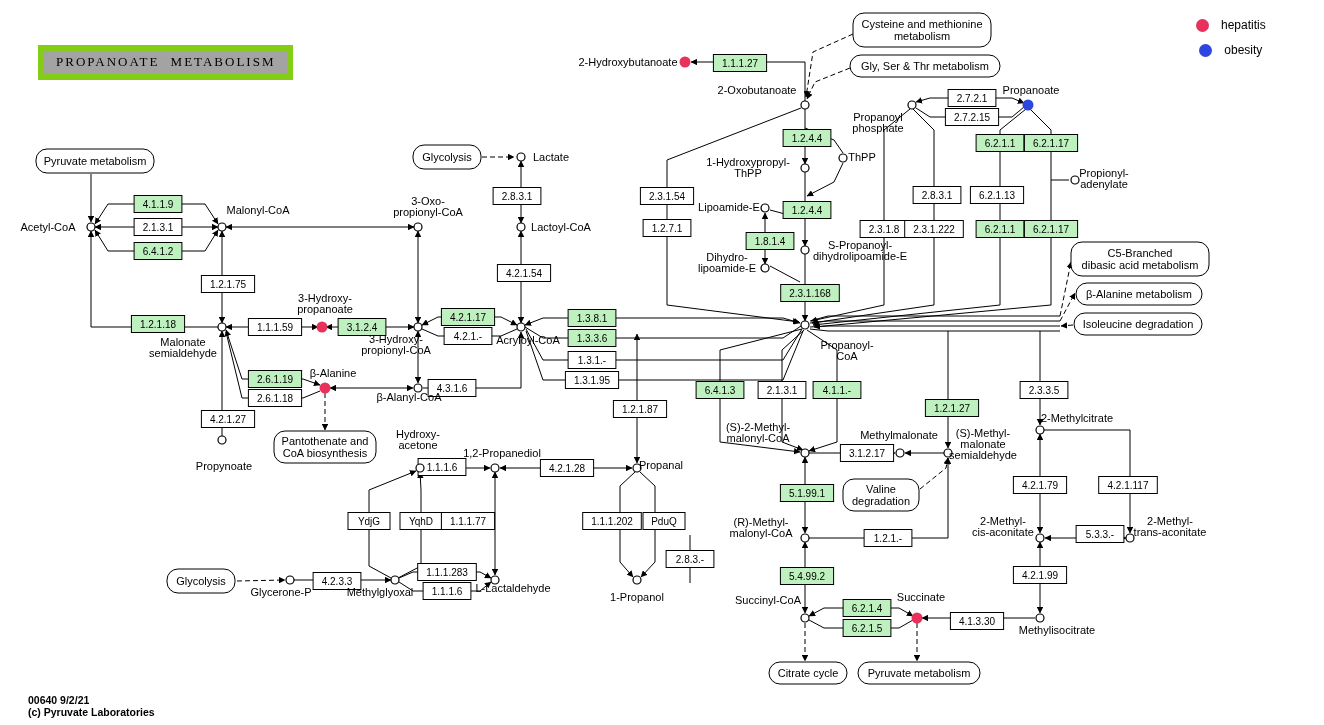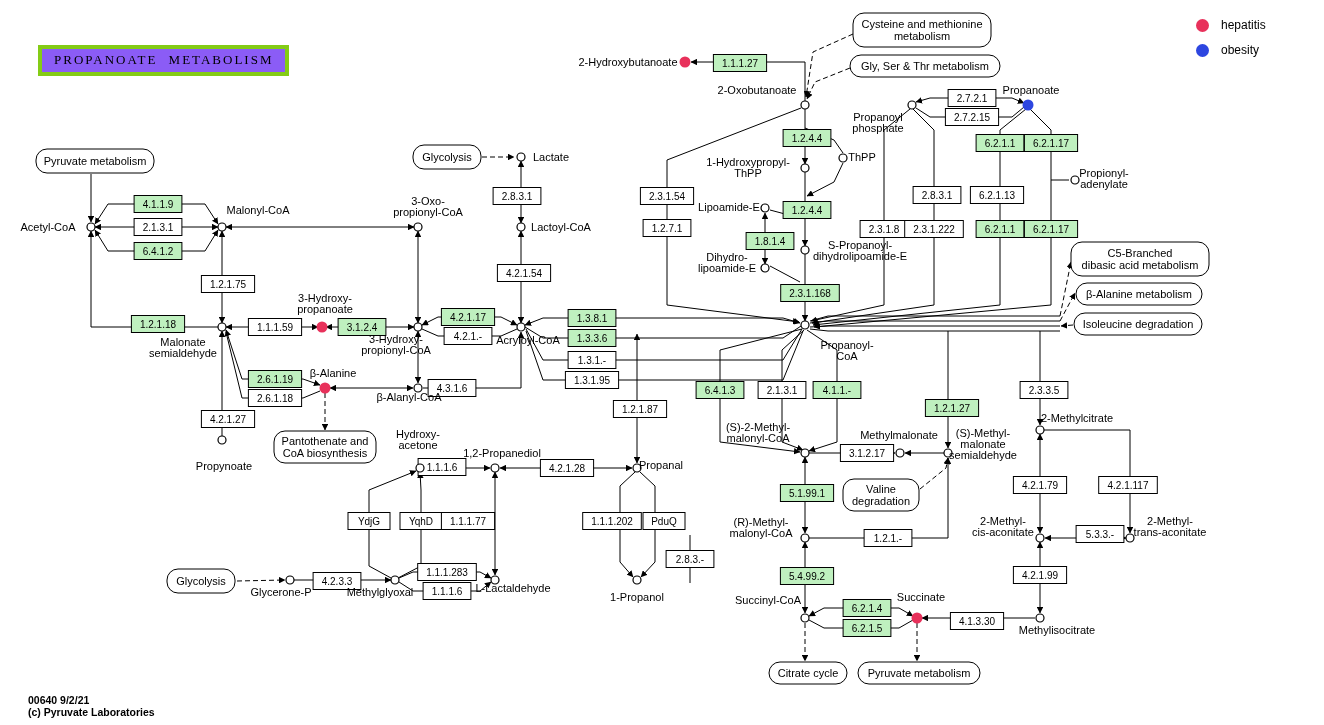--- a/index.html
+++ b/index.html
@@ -3,25 +3,25 @@
 <meta charset="utf-8">
 <style>
   html,body{margin:0;padding:0;background:#fff;}
   body{font-family:"Liberation Sans",sans-serif;}
   .stage{position:relative;width:1324px;height:725px;background:#fff;overflow:hidden;}
   svg{position:absolute;left:0;top:0;}
   svg text{font-family:"Liberation Sans",sans-serif;fill:#000;}
   .enz-text{font-size:10px;}
   .met-text{font-size:11px;}
   .path-text{font-size:11px;}
-  .title-box{position:absolute;left:38px;top:45px;border:4px solid #84cc16;padding:3px 12px 4px 12px;
-             font-size:13px;letter-spacing:2px;word-spacing:6px;background:#8b5cf6;
+  .title-box{position:absolute;left:38px;top:45px;border:6px solid #84cc16;padding:3px 12px 4px 12px;
+             font-size:13px;letter-spacing:2px;word-spacing:6px;background:#a3a3a3;
              font-family:"Liberation Serif",serif;}
   .legend{position:absolute;left:1196px;top:18px;display:flex;flex-direction:column;gap:11px;}
-  .legend-row{display:flex;align-items:center;gap:12px;}
+  .legend-row{display:flex;align-items:center;gap:12px;justify-content:center;}
   .legend-dot{width:13px;height:13px;border-radius:50%;display:inline-block;flex:0 0 auto;}
   .legend-label{font-size:12px;color:#000;}
   .footer{position:absolute;left:28px;top:694px;font-size:10.5px;line-height:12px;color:#000;font-weight:bold;}
 </style>
 </head>
 <body>
 
 <div class="stage">
 
   <svg id="diagram" width="1324" height="725" viewBox="0 0 1324 725">

